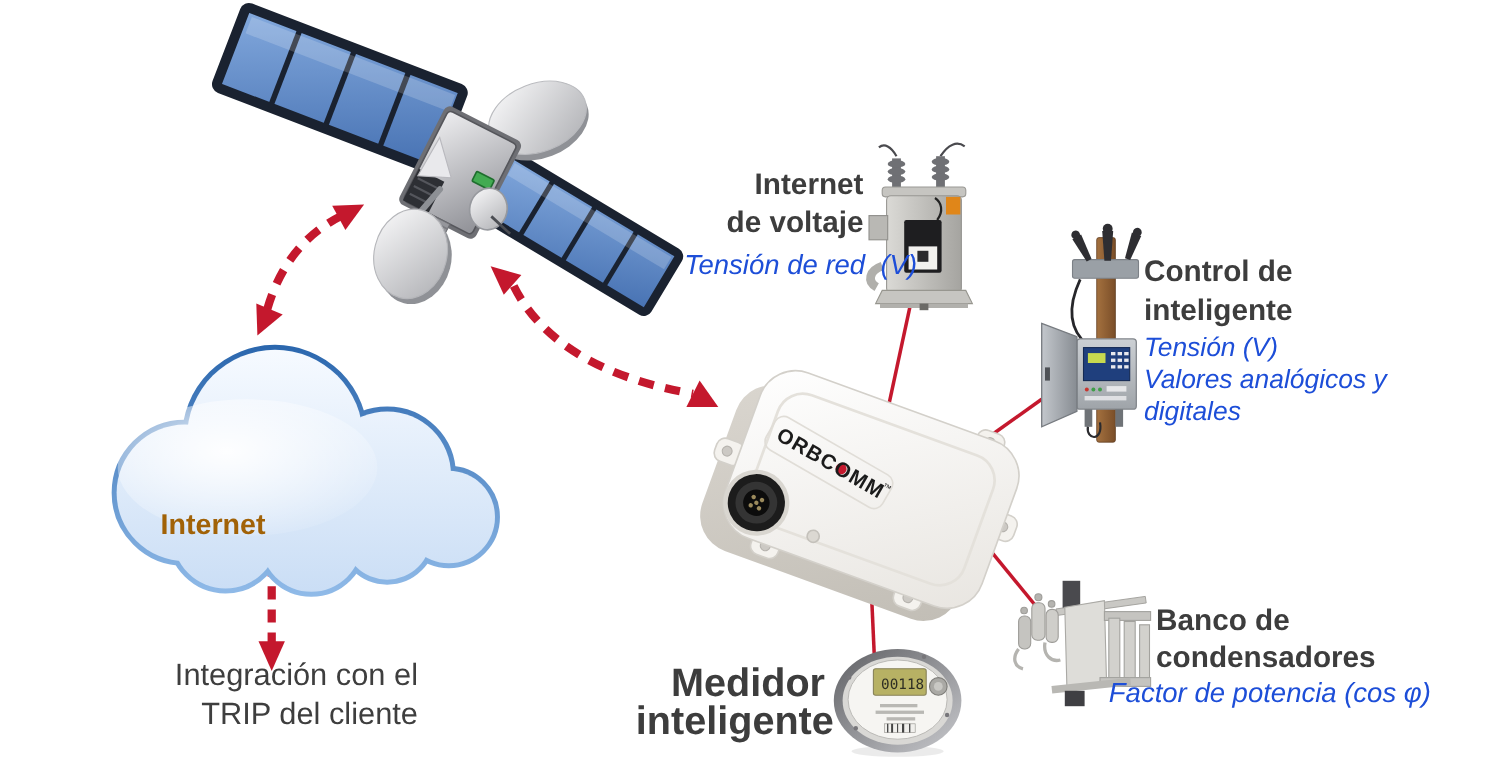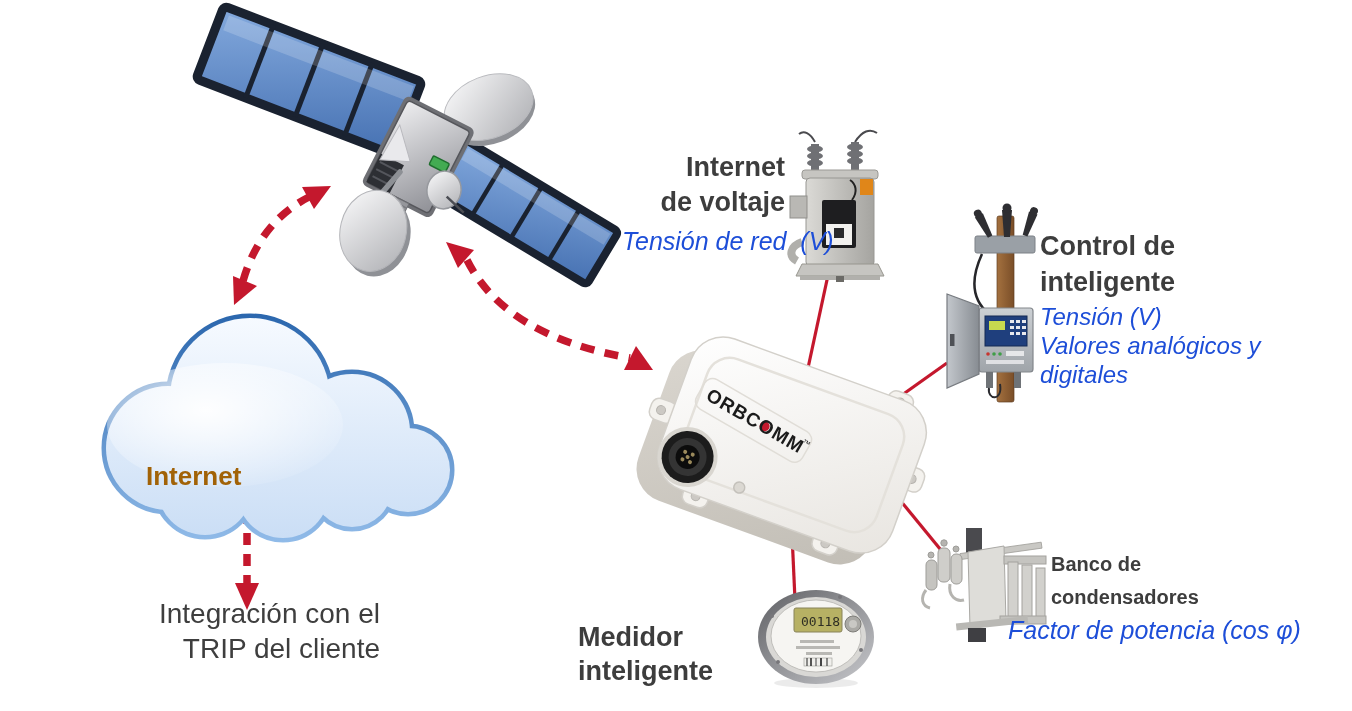--- a/index.html
+++ b/index.html
@@ -9,22 +9,22 @@
   }
   svg.art{position:absolute;left:0;top:0;}
   .txt{position:absolute;color:#3d3d3d;}
   .t-title{font-weight:bold;color:#3d3d3d;}
   .t-body{font-weight:normal;color:#1d4ed8;font-style:italic;}
   .reg-title{left:545px;top:150px;width:240px;text-align:right;font-size:27px;line-height:35px;}
   .reg-sub{left:622px;top:227px;font-size:25px;white-space:pre;}
   .rec-title{left:1040px;top:228px;font-size:27px;line-height:36px;}
   .rec-list{left:1040px;top:302px;font-size:24px;line-height:29px;width:260px;}
   .rec-item--wrap{width:252px;}
-  .meter-title{left:578px;top:604px;width:172px;text-align:left;font-size:27px;line-height:34px;margin-top:16px;}
-  .cap-title{left:1051px;top:548px;font-size:20px;line-height:33px;}
+  .meter-title{left:578px;top:604px;width:172px;text-align:right;font-size:36px;line-height:34px;}
+  .cap-title{left:1051px;top:548px;font-size:27px;line-height:33px;}
   .cap-sub{left:1008px;top:616px;font-size:25px;}
   .lbl-internet{left:146px;top:461px;font-size:26px;font-weight:bold;color:#a16207;}
   .lbl-scada{left:95px;top:596px;width:285px;text-align:right;font-size:28px;line-height:35px;color:#3e3e3e;font-weight:normal;}
 </style>
 </head>
 <body>
 
 <div class="stage">
 
 <svg class="art" width="1352" height="711" viewBox="0 0 1352 711">

